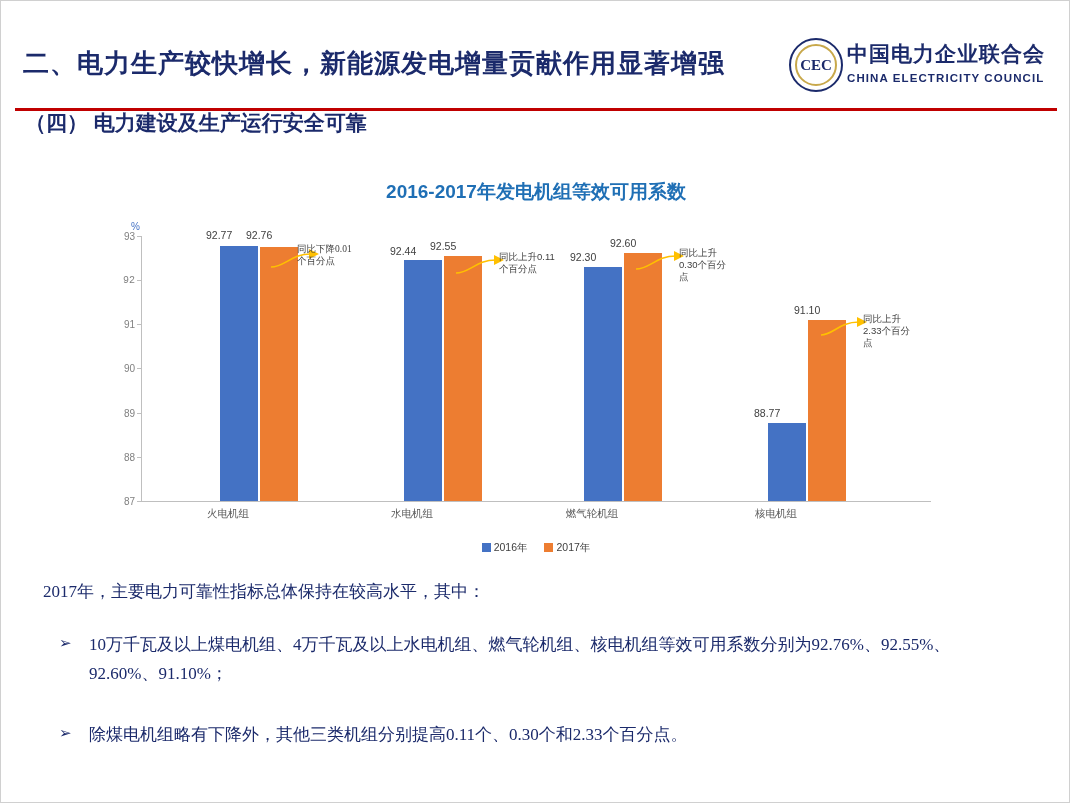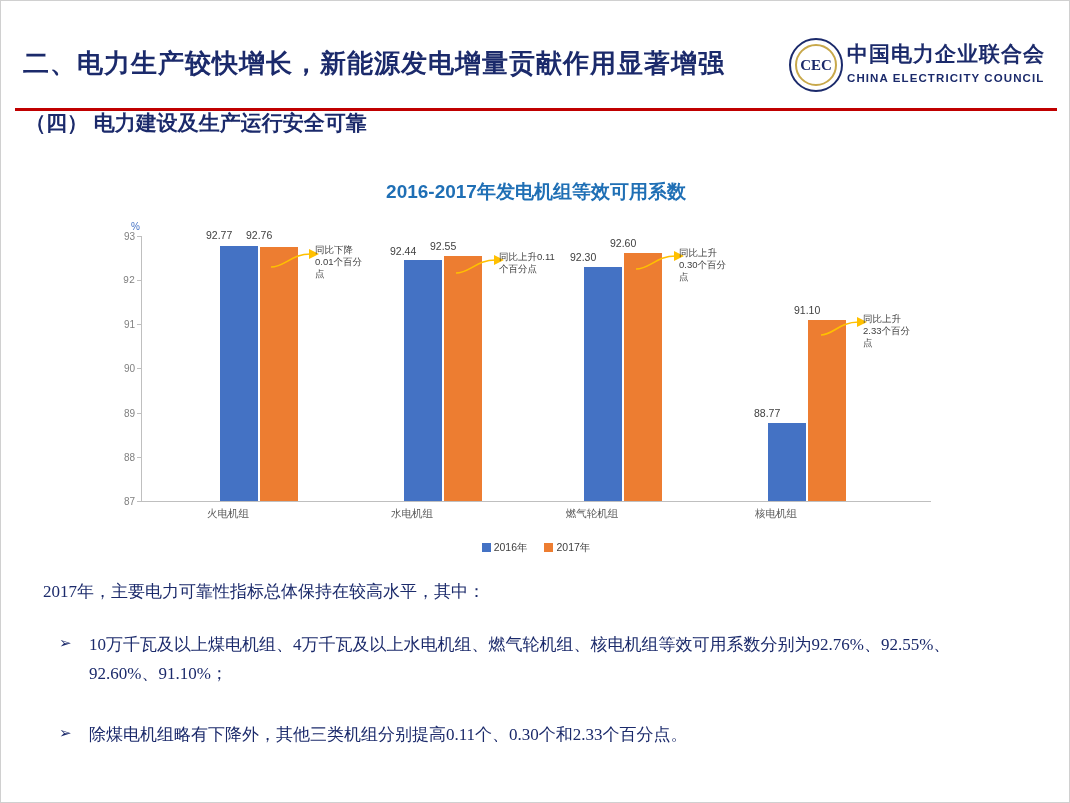--- a/index.html
+++ b/index.html
@@ -162,21 +162,21 @@
     <div class="barlabel" style="left:319px; top:69px;">92.55</div>
     <div class="barlabel" style="left:459px; top:80px;">92.30</div>
     <div class="barlabel" style="left:499px; top:66px;">92.60</div>
     <div class="barlabel" style="left:643px; top:236px;">88.77</div>
     <div class="barlabel" style="left:683px; top:133px;">91.10</div>
 
     <svg class="arrow" style="left:160px;top:78px;" width="50" height="22">
       <path d="M0,18 C14,18 20,5 40,5" stroke="#ffc000" stroke-width="1.6" fill="none"></path>
       <path d="M38,0 L48,5 L38,10 Z" fill="#ffc000"></path>
     </svg>
-    <div class="annot" style="left:204px;top:73px;">同比下降0.01个百分点</div>
+    <div class="annot" style="left:186px;top:73px;font-family:Liberation Serif, serif;">同比下降0.01个百分点</div>
 
     <svg class="arrow" style="left:345px;top:84px;" width="50" height="22">
       <path d="M0,18 C14,18 20,5 40,5" stroke="#ffc000" stroke-width="1.6" fill="none"></path>
       <path d="M38,0 L48,5 L38,10 Z" fill="#ffc000"></path>
     </svg>
     <div class="annot" style="left:388px;top:80px;">同比上升0.11个百分点</div>
 
     <svg class="arrow" style="left:525px;top:80px;" width="50" height="22">
       <path d="M0,18 C14,18 20,5 40,5" stroke="#ffc000" stroke-width="1.6" fill="none"></path>
       <path d="M38,0 L48,5 L38,10 Z" fill="#ffc000"></path>

